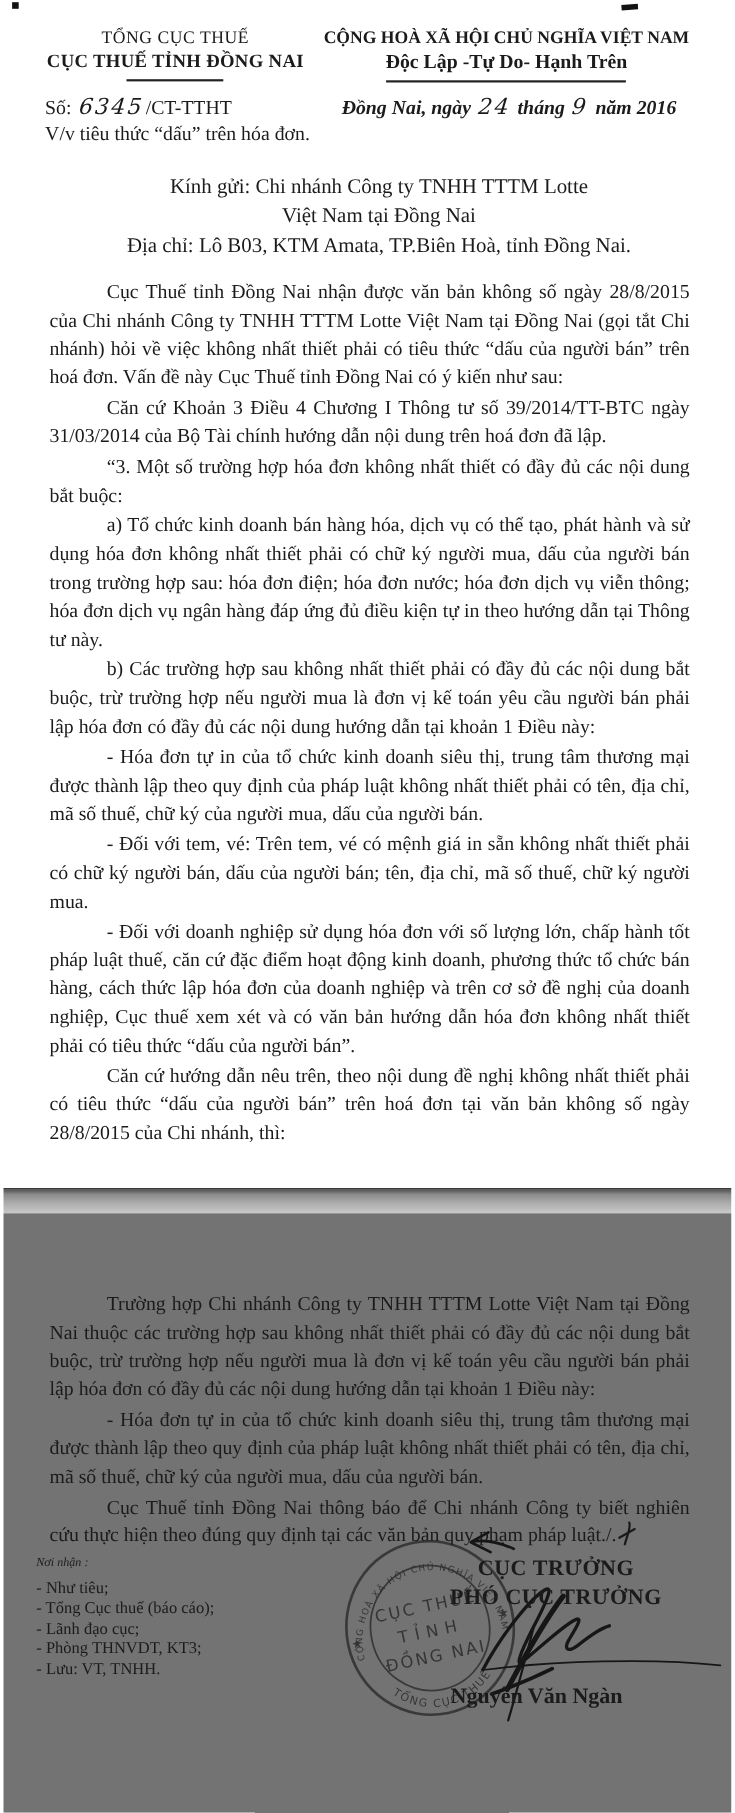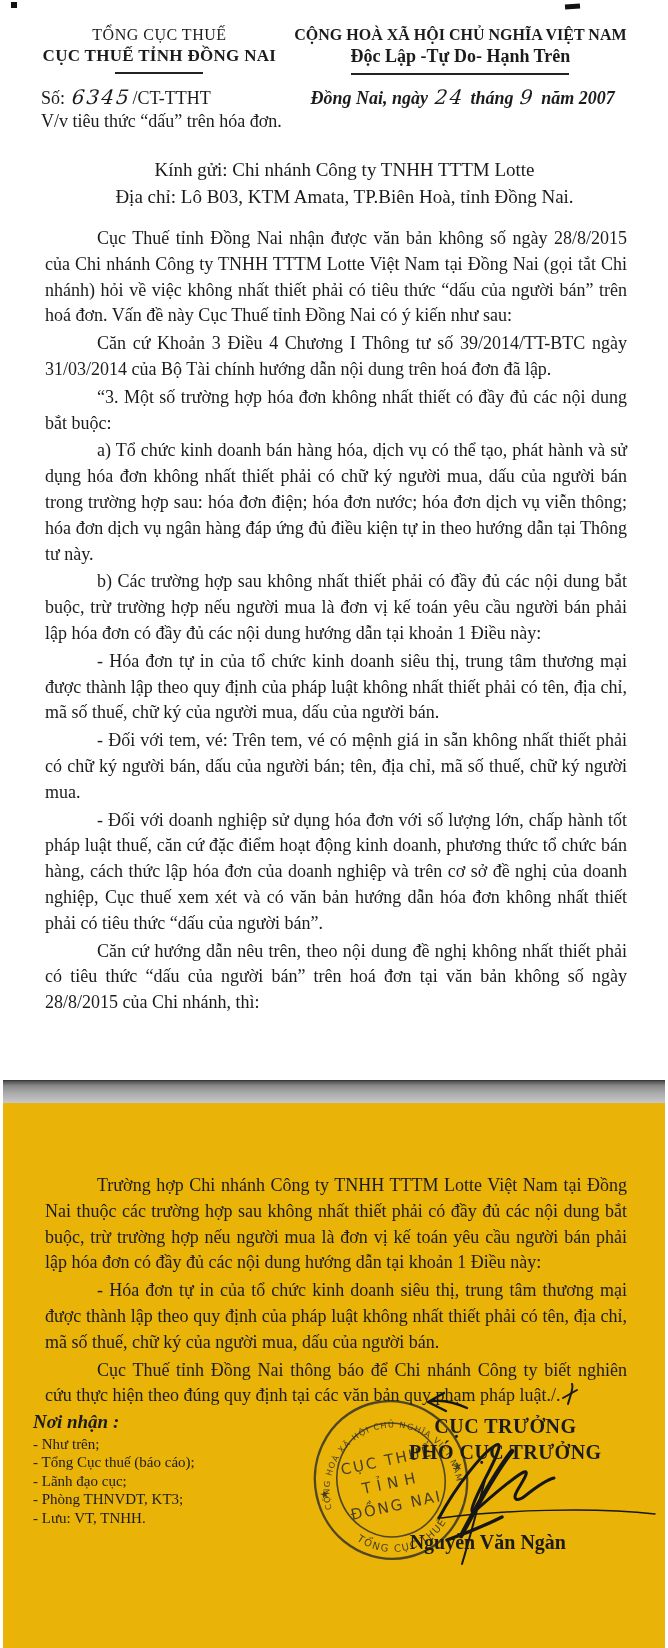--- a/index.html
+++ b/index.html
@@ -1,20 +1,20 @@
 <!DOCTYPE html>
 <html><head>
 <meta charset="utf-8">
 <style>
   html,body{margin:0;padding:0;background:#ffffff;}
   .doc{position:relative;width:662px;height:1648px;margin:0 auto;background:#ffffff;
        font-family:"Liberation Serif","DejaVu Serif",serif;color:#1b1b1b;overflow:hidden;}
   .page{position:relative;background:#fff;}
   .page1{height:1080px;padding:0;box-sizing:border-box;}
-  .page2{height:546px;background:#eab308;box-sizing:border-box;}
+  .page2{height:546px;background:#737373;box-sizing:border-box;}
   .corner-mark{position:absolute;background:#121212;}
   .corner-mark.tl{left:8px;top:2px;width:6px;height:6px;}
   .corner-mark.tr{left:562px;top:4px;width:15px;height:5px;transform:rotate(-4deg);}
   
   .letterhead{display:flex;padding:26px 30px 0 30px;}
   .lh-left{width:42%;text-align:center;}
   .lh-right{width:58%;text-align:center;}
   .lh1{font-size:16px;letter-spacing:.5px;}
   .lh2{font-size:17px;font-weight:bold;letter-spacing:.3px;margin-top:2px;}
   .nh1{font-size:16px;font-weight:bold;}
@@ -36,21 +36,21 @@
   .body-text p{margin:0 0 2px 4px;text-indent:52px;font-size:18px;line-height:25.8px;
                text-align:justify;}
   .flourish{vertical-align:-4px;margin-left:1px;}
   
   .page-separator{height:22px;background:linear-gradient(180deg,#4d4d4d 0%,#8a8a8a 22%,
                   #aaaaaa 55%,#c9c9c9 100%);border-top:1px solid #3a3a3a;}
   .page2 .body-text{padding-top:70px;}
   
   .footer{display:flex;margin-top:4px;padding:0 0 0 30px;}
   .noi-nhan{width:40%;font-size:15px;line-height:17.5px;}
-  .nn-title{font-size:19px;font-weight:bold;font-style:italic;margin-bottom:5px;}
+  .nn-title{font-size:11px;font-weight:normal;font-style:italic;margin-bottom:5px;}
   .nn-item{margin-bottom:1px;}
   .sig-block{width:60%;position:relative;height:230px;}
   .sig-title{font-size:20px;font-weight:bold;text-align:center;padding-left:60px;
              letter-spacing:.5px;line-height:26px;position:relative;z-index:2;}
   .sig-name{position:absolute;top:118px;left:92px;width:220px;text-align:center;
             font-size:20px;font-weight:600;z-index:3;}
   .stamp-svg{position:absolute;top:-45px;left:-15px;z-index:1;overflow:visible;}
   .stamp-txt{font-family:"DejaVu Sans",sans-serif;fill:#2b2b2b;opacity:.85;}
 </style>
 </head>
@@ -78,28 +78,29 @@
     <div class="meta-row">
       <div class="doc-no">
         <span>Số:</span>
         <span class="hw">6345</span><span>/CT-TTHT</span>
       </div>
       <div class="date-line">
         <span>Đồng Nai, ngày</span>
         <span class="hw">24</span>
         <span>tháng</span>
         <span class="hw">9</span>
-        <span>năm 2007</span>
+        <span>năm 2016</span>
       </div>
     </div>
 
     <div class="subject">V/v tiêu thức “dấu” trên hóa đơn.</div>
 
     <div class="recipient">
       <div>Kính gửi:  Chi nhánh Công ty TNHH TTTM Lotte</div>
+      <div>Việt Nam tại Đồng Nai</div>
       <div>Địa chỉ: Lô B03, KTM Amata, TP.Biên Hoà, tỉnh Đồng Nai.</div>
     </div>
 
     <div class="body-text">
       <p>Cục Thuế tỉnh Đồng Nai nhận được văn bản không số ngày 28/8/2015 của Chi nhánh Công ty TNHH TTTM Lotte Việt Nam tại Đồng Nai (gọi tắt Chi nhánh) hỏi về việc không nhất thiết phải có tiêu thức “dấu của người bán” trên hoá đơn. Vấn đề này Cục Thuế tỉnh Đồng Nai có ý kiến như sau:</p>
       <p>Căn cứ Khoản 3 Điều 4 Chương I Thông tư số 39/2014/TT-BTC ngày 31/03/2014 của Bộ Tài chính hướng dẫn nội dung trên hoá đơn đã lập.</p>
       <p>“3. Một số trường hợp hóa đơn không nhất thiết có đầy đủ các nội dung bắt buộc:</p>
       <p>a) Tổ chức kinh doanh bán hàng hóa, dịch vụ có thể tạo, phát hành và sử dụng hóa đơn không nhất thiết phải có chữ ký người mua, dấu của người bán trong trường hợp sau: hóa đơn điện; hóa đơn nước; hóa đơn dịch vụ viễn thông; hóa đơn dịch vụ ngân hàng đáp ứng đủ điều kiện tự in theo hướng dẫn tại Thông tư này.</p>
       <p>b) Các trường hợp sau không nhất thiết phải có đầy đủ các nội dung bắt buộc, trừ trường hợp nếu người mua là đơn vị kế toán yêu cầu người bán phải lập hóa đơn có đầy đủ các nội dung hướng dẫn tại khoản 1 Điều này:</p>
       <p>- Hóa đơn tự in của tổ chức kinh doanh siêu thị, trung tâm thương mại được thành lập theo quy định của pháp luật không nhất thiết phải có tên, địa chỉ, mã số thuế, chữ ký của người mua, dấu của người bán.</p>
@@ -117,21 +118,21 @@
       <p>- Hóa đơn tự in của tổ chức kinh doanh siêu thị, trung tâm thương mại được thành lập theo quy định của pháp luật không nhất thiết phải có tên, địa chỉ, mã số thuế, chữ ký của người mua, dấu của người bán.</p>
       <p><span>Cục Thuế tỉnh Đồng Nai thông báo để Chi nhánh Công ty biết nghiên cứu thực hiện theo đúng quy định tại các văn bản quy phạm pháp luật./.</span><svg class="flourish" width="18" height="22" viewBox="0 0 18 22">
             <path d="M7 21 C9 13 13 5 11 1" stroke="#1a1a1a" stroke-width="2" fill="none" stroke-linecap="round"></path>
             <path d="M2 15 L16 7" stroke="#1a1a1a" stroke-width="2" fill="none" stroke-linecap="round"></path>
           </svg></p>
     </div>
 
     <div class="footer">
       <div class="noi-nhan">
         <div class="nn-title">Nơi nhận :</div>
-        <div class="nn-item">- Như trên;</div>
+        <div class="nn-item">- Như tiêu;</div>
         <div class="nn-item">- Tổng Cục thuế (báo cáo);</div>
         <div class="nn-item">- Lãnh đạo cục;</div>
         <div class="nn-item">- Phòng THNVDT, KT3;</div>
         <div class="nn-item">- Lưu: VT, TNHH.</div>
       </div>
 
       <div class="sig-block">
         <div class="sig-title">CỤC TRƯỞNG</div>
         <div class="sig-title">PHÓ CỤC TRƯỞNG</div>
 

